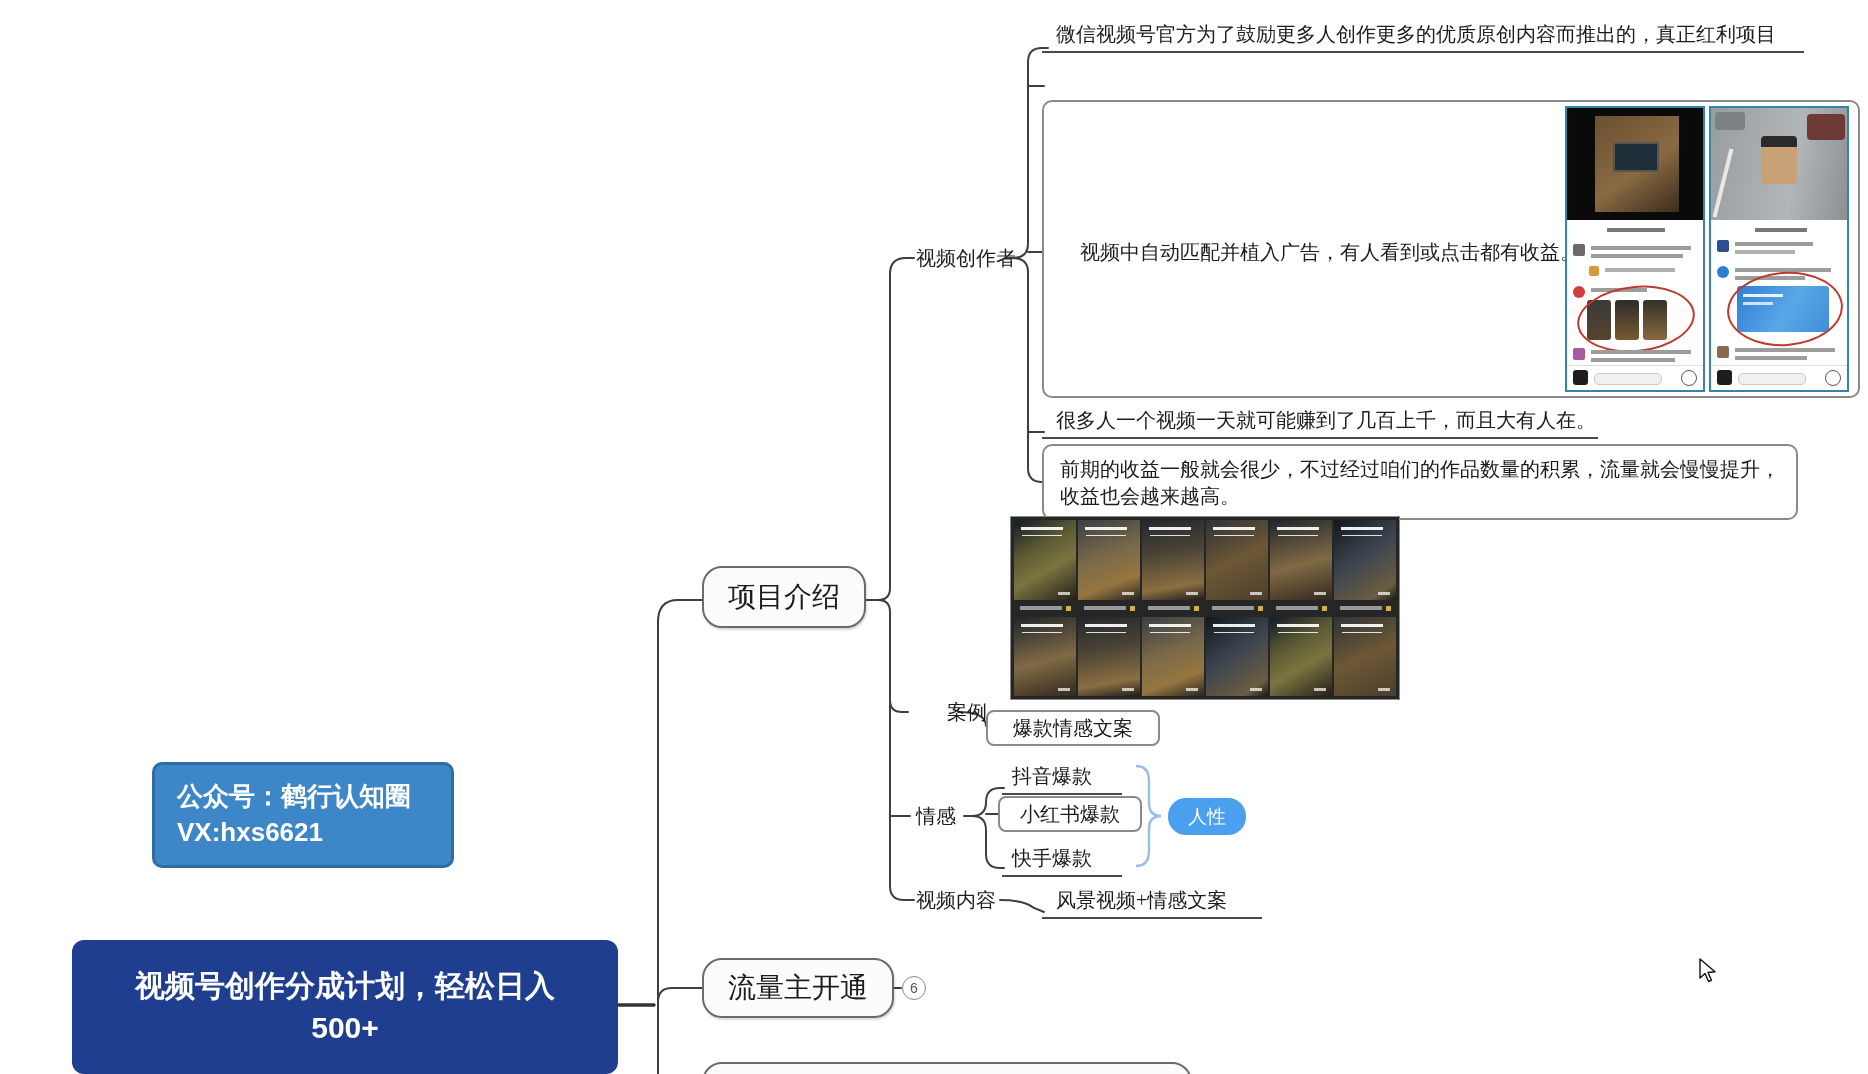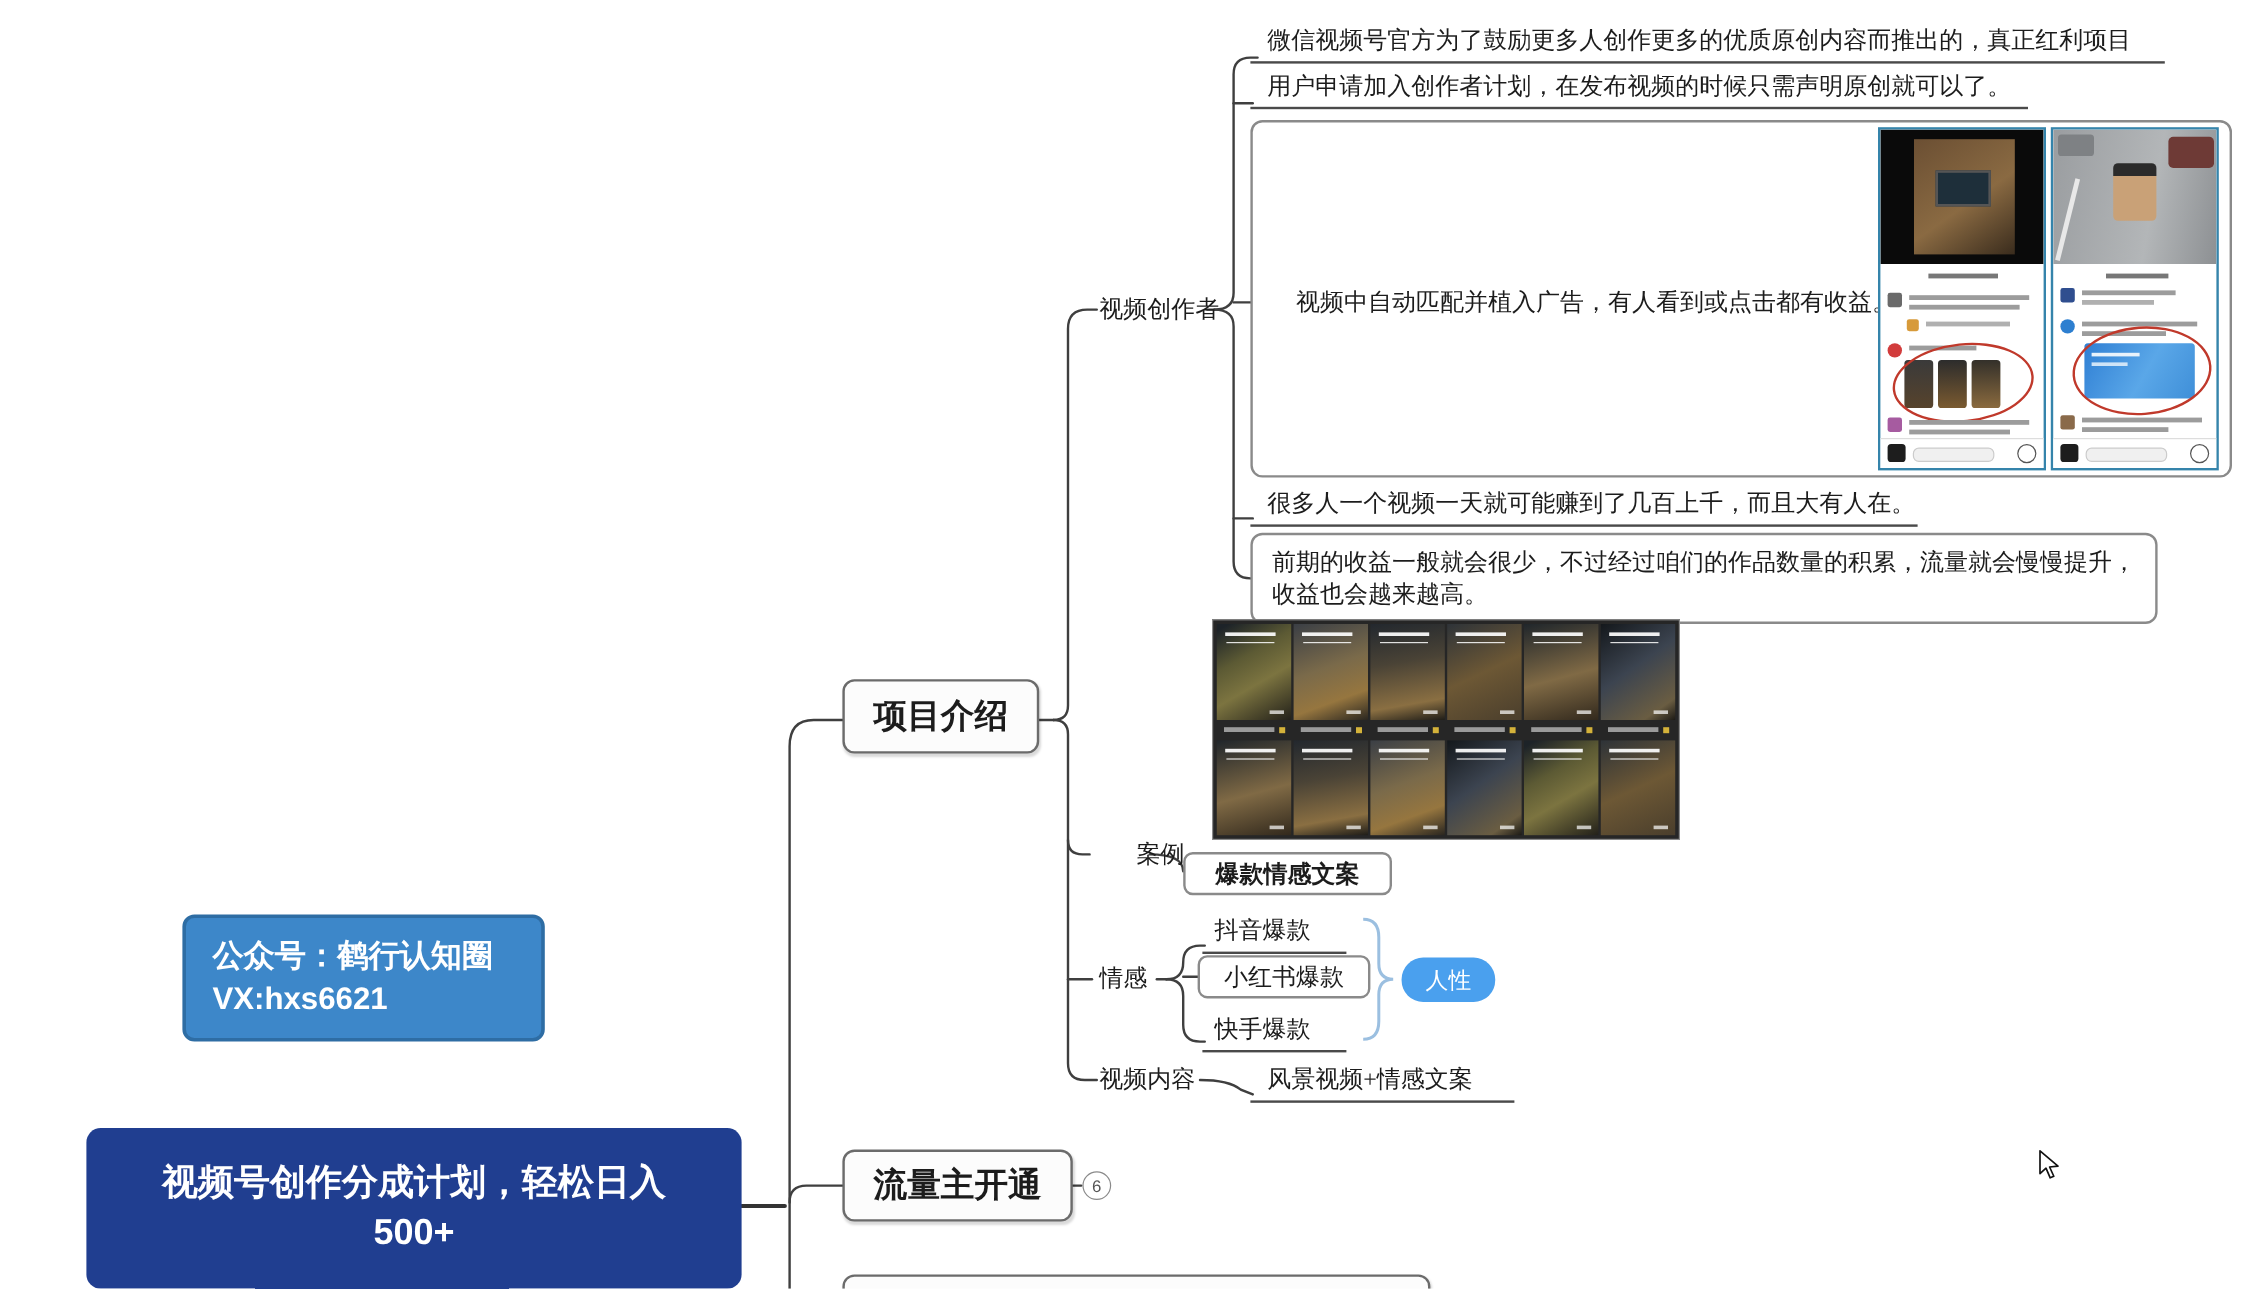--- a/index.html
+++ b/index.html
@@ -4,22 +4,22 @@
 <style>
   html,body{margin:0;padding:0;background:#fff;}
   body{font-family:"Liberation Sans","DejaVu Sans",sans-serif;color:#1c1c1c;}
   #canvas{position:relative;width:1868px;height:1074px;overflow:hidden;background:#fff;}
   .abs{position:absolute;box-sizing:border-box;}
   svg.wire{position:absolute;left:0;top:0;pointer-events:none;}
   
   .t-line{font-size:20px;line-height:24px;padding:2px 0 5px 14px;border-bottom:2px solid #4a4a4a;white-space:nowrap;}
   .t-label{font-size:20px;line-height:24px;white-space:nowrap;}
   .t-box{border:2px solid #8a8a8a;border-radius:10px;background:#fff;}
-  .node-big{border:2.5px solid #6b6b6b;border-radius:10px;background:#fcfcfc;
-    display:flex;align-items:center;justify-content:center;font-size:28px;font-weight:bold;
+  .node-big{border:2.5px solid #6b6b6b;border-radius:20px;background:#fcfcfc;
+    display:flex;align-items:center;justify-content:center;font-size:28px;font-weight:normal;
     box-shadow:1px 2px 2px rgba(0,0,0,.15);}
   .badge{border:1.5px solid #8a8a8a;border-radius:50%;background:#fff;color:#555;
     font-size:14px;display:flex;align-items:center;justify-content:center;}
   .pill{background:#4aa0ee;color:#fff;border-radius:18px;display:flex;align-items:center;
     justify-content:center;font-size:19px;}
   
   .rootbox{background:#203e90;color:#fff;border-radius:12px;font-weight:bold;font-size:30px;
     line-height:42px;display:flex;flex-direction:column;align-items:center;justify-content:center;text-align:center;}
   .promobox{background:#3d87c9;border:3px solid #2e6da4;color:#fff;border-radius:10px;
     font-weight:bold;font-size:26px;line-height:36px;padding:13px 22px;}
@@ -77,21 +77,20 @@
       <path d="M986 814 L998 814"></path>
       <path d="M972 816 Q986 816 986 830 L986 854 Q986 868 1000 868 L1004 868"></path>
       <path d="M1000 900 Q1024 900 1034 908 L1044 912"></path>
       <path d="M894 988 L901 988"></path>
     </g>
     <path d="M1136 766 Q1149 766 1149 781 L1149 803 Q1149 816 1161 816 Q1149 816 1149 829 L1149 851 Q1149 866 1136 866" fill="none" stroke="#9bbfe0" stroke-width="2.5"></path>
   </svg>
 
   <div class="abs t-line" style="left:1042px;top:20px;width:762px;">微信视频号官方为了鼓励更多人创作更多的优质原创内容而推出的，真正红利项目</div>
 
-  <div class="abs t-line" style="left:1042px;top:58px;width:648px;">用户申请加入创作者计划，在发布视频的时候只需声明原创就可以了。</div>
 
   <div class="abs t-box" style="left:1042px;top:100px;width:818px;height:298px;">
     <span class="abs t-label" style="left:36px;top:138px;">视频中自动匹配并植入广告，有人看到或点击都有收益。</span>
 
     <div class="abs phone" style="left:521px;top:4px;width:140px;height:286px;">
       <div class="pv" style="background:#0a0a0a;">
         <div class="abs" style="left:28px;top:8px;width:84px;height:96px;background:linear-gradient(145deg,#6b4f33,#8a6a42 55%,#3a2c1d);"></div>
         <div class="abs" style="left:46px;top:34px;width:46px;height:30px;background:#1e2f3a;border:2px solid #555;"></div>
       </div>
       <div class="tl" style="left:40px;top:120px;width:58px;background:#777;"></div>
@@ -178,21 +177,21 @@
     <div class="grow" style="flex:1;">
       <div class="gcell g5"></div>
       <div class="gcell g3"></div>
       <div class="gcell g2"></div>
       <div class="gcell g6"></div>
       <div class="gcell g1"></div>
       <div class="gcell g4"></div>
     </div>
   </div>
 
-  <div class="abs t-box" style="left:986px;top:710px;width:174px;height:36px;display:flex;align-items:center;justify-content:center;font-size:20px;border-radius:8px;font-weight:bold;">爆款情感文案</div>
+  <div class="abs t-box" style="left:986px;top:710px;width:174px;height:36px;display:flex;align-items:center;justify-content:center;font-size:20px;border-radius:8px;">爆款情感文案</div>
 
   <div class="abs t-line" style="left:1002px;top:762px;width:120px;padding-left:10px;">抖音爆款</div>
   <div class="abs t-box" style="left:998px;top:796px;width:144px;height:36px;display:flex;align-items:center;justify-content:center;font-size:20px;border-radius:8px;">小红书爆款</div>
   <div class="abs t-line" style="left:1002px;top:844px;width:120px;padding-left:10px;">快手爆款</div>
 
   <div class="abs pill" style="left:1168px;top:798px;width:78px;height:37px;text-align:center;">人性</div>
 
   <div class="abs t-line" style="left:1042px;top:886px;width:220px;font-family:Liberation Serif, serif;">风景视频+情感文案</div>
 
   <div class="abs node-big" style="left:702px;top:566px;width:164px;height:62px;">项目介绍</div>

